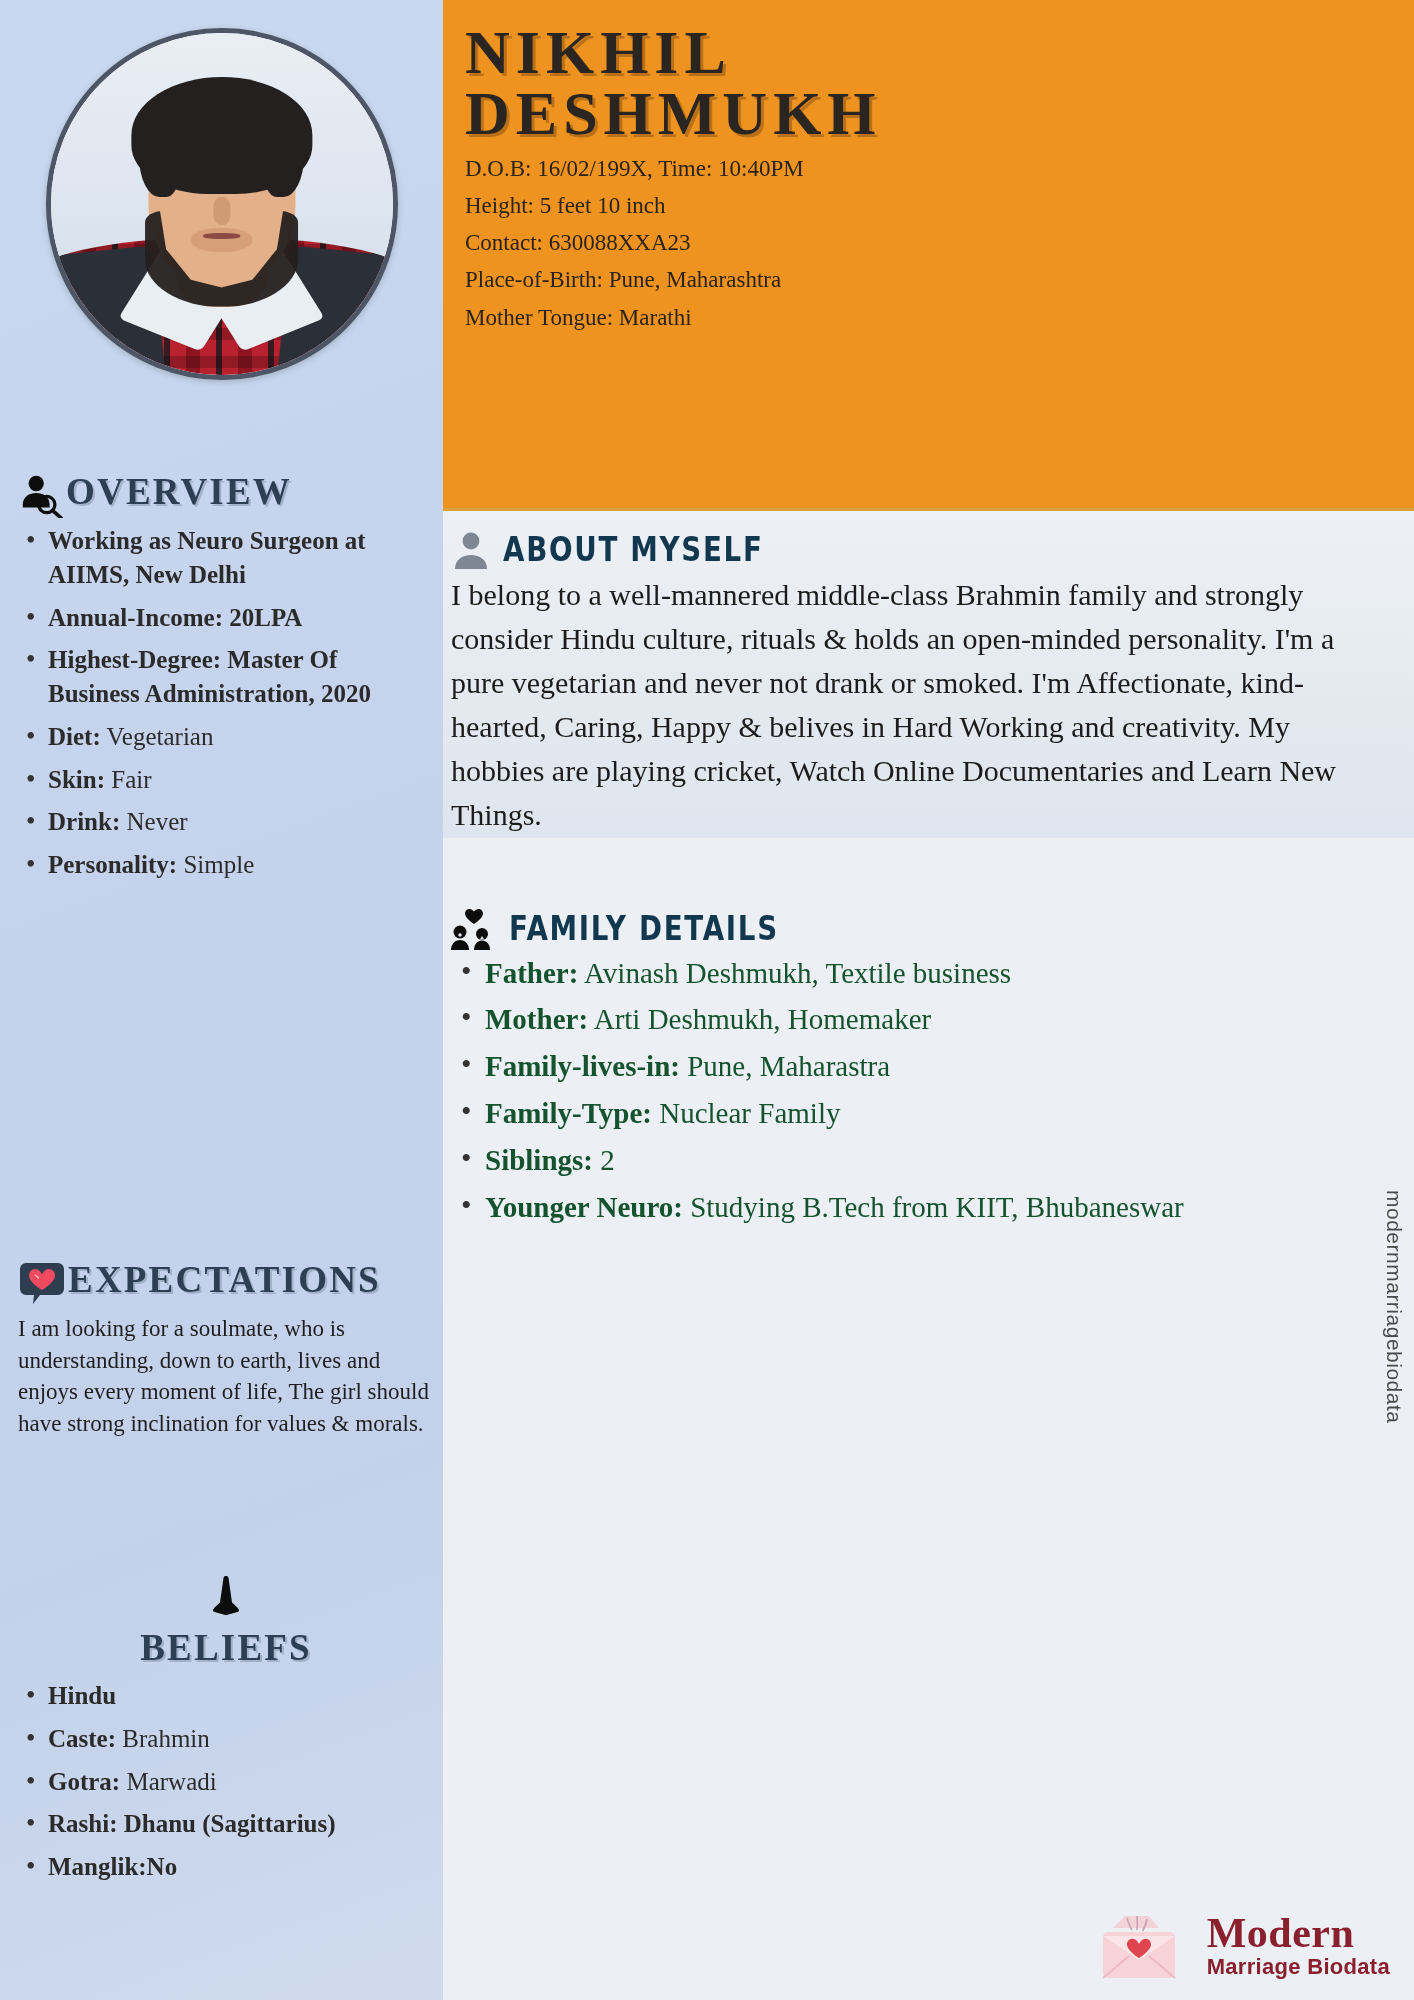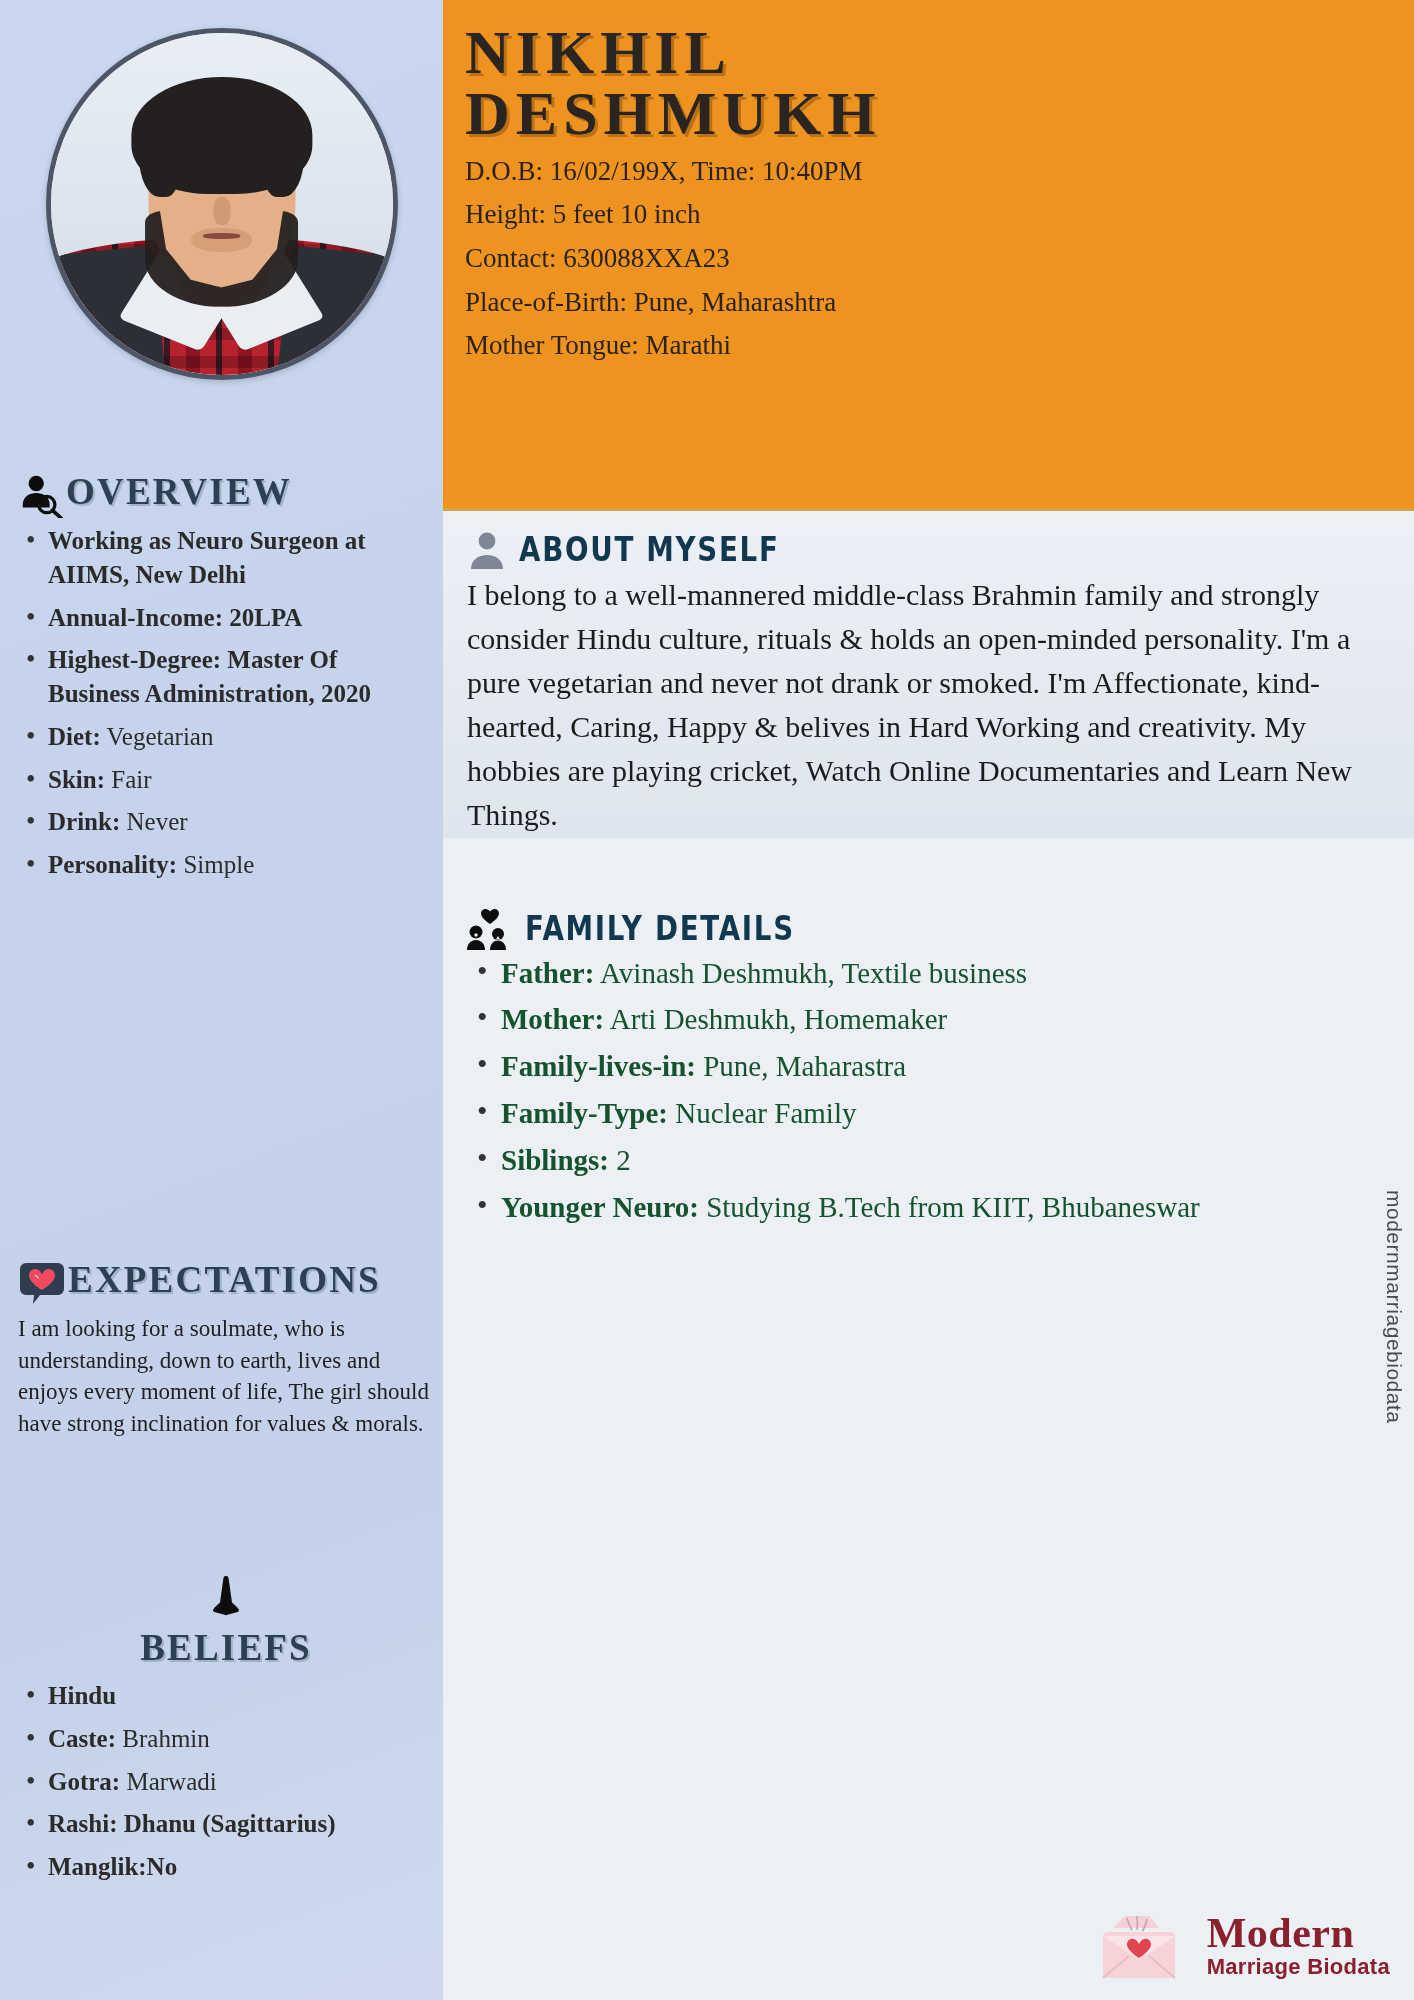--- a/index.html
+++ b/index.html
@@ -99,23 +99,23 @@
     background:#ef9320; color:#2b1c0b;
     padding:22px 0 20px 22px; height:508px;
   }
   .name {
     font-family:"Liberation Serif", serif;
     font-weight:bold; font-size:62px; line-height:.98;
     letter-spacing:6px; color:#2a2520;
     text-shadow:3px 3px 0 rgba(120,72,10,.45);
     margin-bottom:6px;
   }
-  .orange .line { font-size:27px; line-height:1.62; color:#2b2318; font-weight:500; }
-
-  .panel { background:linear-gradient(180deg,#edf1f6 0%,#e4e9f0 60%,#dfe5ee 100%); padding:16px 24px 0 24px; }
+  .orange .line { font-size:23px; line-height:1.62; color:#2b2318; font-weight:500; }
+
+  .panel { background:linear-gradient(180deg,#edf1f6 0%,#e4e9f0 60%,#dfe5ee 100%); padding:16px 24px 0 8px; }
   .panel-head { display:flex; align-items:center; gap:12px; margin-bottom:4px; }
   .panel-head .ttl2 {
     font-family:"DejaVu Sans", sans-serif;
     font-weight:bold; font-size:33px; letter-spacing:2px;
     color:#11384f; transform:scaleX(.84); transform-origin:left center;
   }
   .about-text { font-size:30px; line-height:1.47; color:#1c1c1c; }
 
   ul.fam { list-style:none; margin-top:4px; }
   ul.fam > li {

